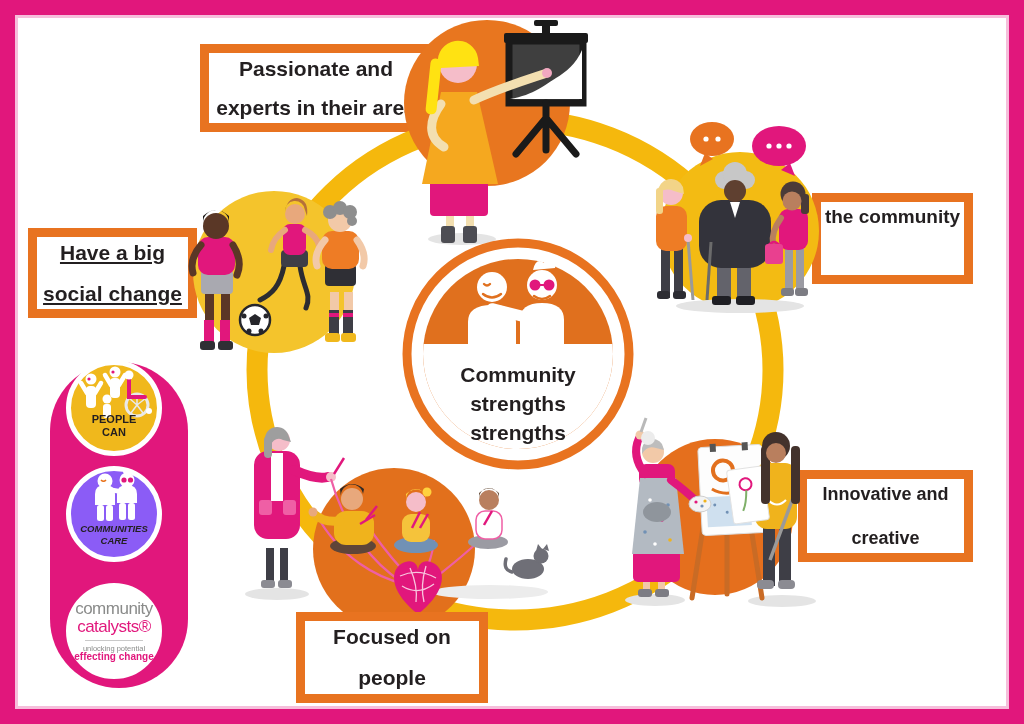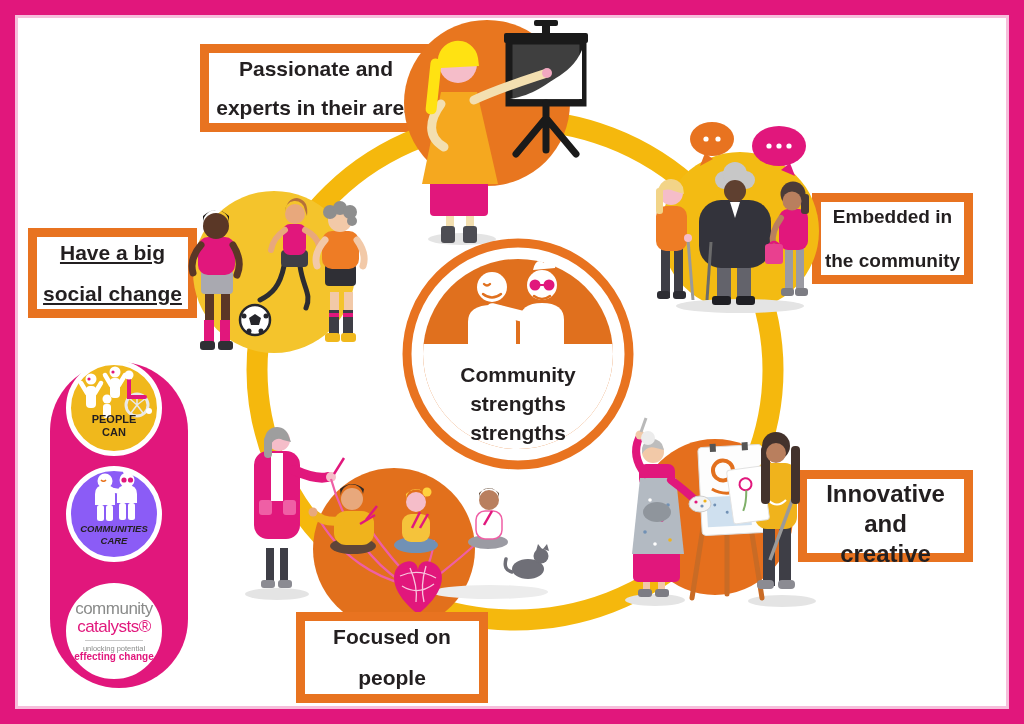--- a/index.html
+++ b/index.html
@@ -15,21 +15,21 @@
          box-shadow:inset 0 0 0 3px var(--pink-light);z-index:10;pointer-events:none;}
   .art{position:absolute;inset:0;z-index:2;}
   .label-box{position:absolute;background:#fff;border:9px solid var(--orange);
              display:flex;flex-direction:column;justify-content:space-between;align-items:center;
              text-align:center;color:var(--ink);font-weight:700;}
   .label-box span{display:block;}
   .z-back{z-index:1;} .z-front{z-index:3;}
   .lb-passionate{left:200px;top:44px;width:232px;height:88px;font-size:21px;line-height:31px;}
   .lb-social{left:28px;top:228px;width:169px;height:90px;font-size:21px;line-height:31px;text-decoration:underline;}
   .lb-embedded{left:812px;top:193px;width:161px;height:91px;font-size:19px;line-height:29px;}
-  .lb-innovative{left:798px;top:470px;width:175px;height:92px;font-size:24px;line-height:30px;}
+  .lb-innovative{left:798px;top:470px;width:175px;height:92px;font-size:18px;line-height:30px;}
   .lb-focused{left:296px;top:612px;width:192px;height:91px;font-size:21px;line-height:32px;}
   .center-text{position:absolute;left:428px;top:360px;width:180px;z-index:3;text-align:center;
                color:var(--ink);font-weight:700;font-size:21px;line-height:29px;}
   .logo-capsule{position:absolute;left:50px;top:362px;width:138px;height:326px;z-index:3;
                 background:var(--pink);border-radius:69px;}
   .logo-circle{position:absolute;left:16px;width:96px;height:96px;border-radius:50%;
                border:5px solid #fff;display:flex;flex-direction:column;align-items:center;}
   .lc-1{top:-2px;background:#f0b81c;}
   .lc-2{top:104px;background:#8b5cf6;font-style:italic;}
   .lc-3{top:221px;background:#fff;justify-content:center;}
@@ -51,21 +51,20 @@
 
   <div class="label-box z-back lb-passionate">
     <span>Passionate and</span>
     <span>experts in their area</span>
   </div>
   <div class="label-box z-back lb-social">
     <span>Have a big</span>
     <span>social change</span>
   </div>
   <div class="label-box z-back lb-embedded">
-    <span>Embedded in</span>
     <span>the community</span>
   </div>
   <div class="label-box z-back lb-innovative">
     <span>Innovative and</span>
     <span>creative</span>
   </div>
 
   <svg class="art" viewBox="0 0 1024 724" aria-hidden="true">
     <defs>
       <clipPath id="centerDisc">

